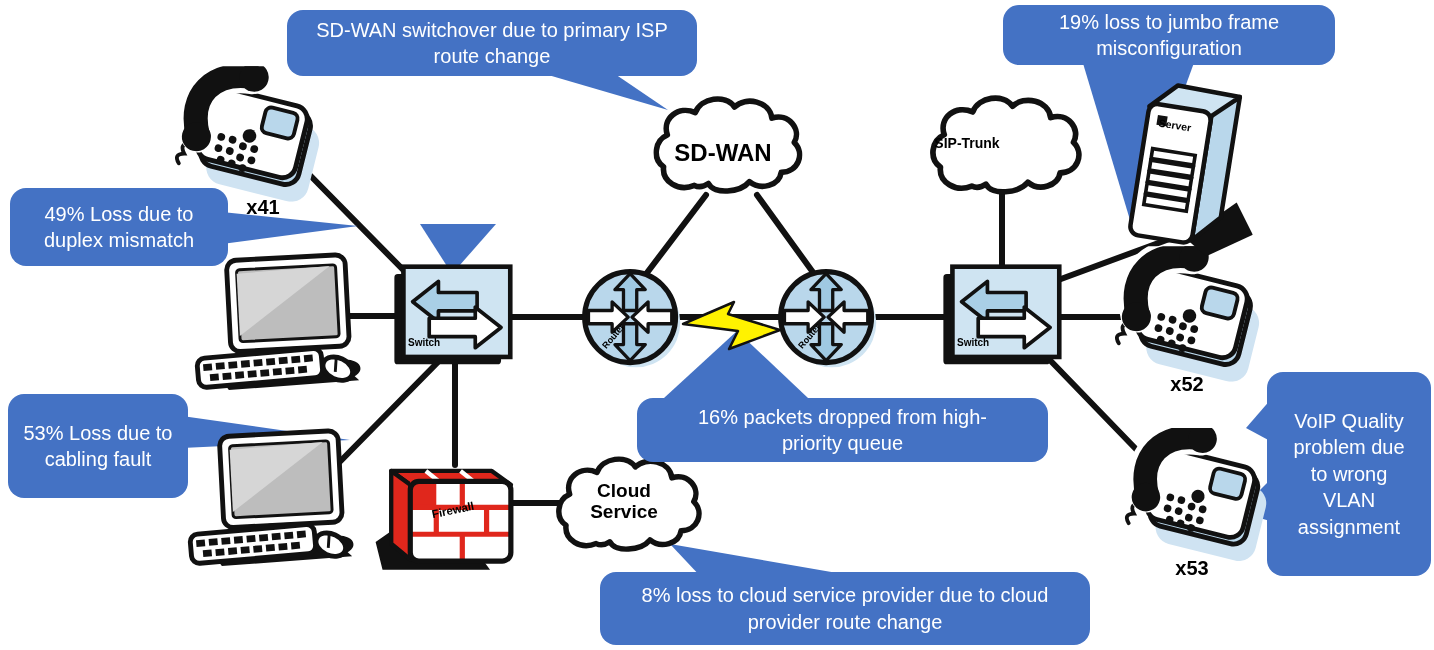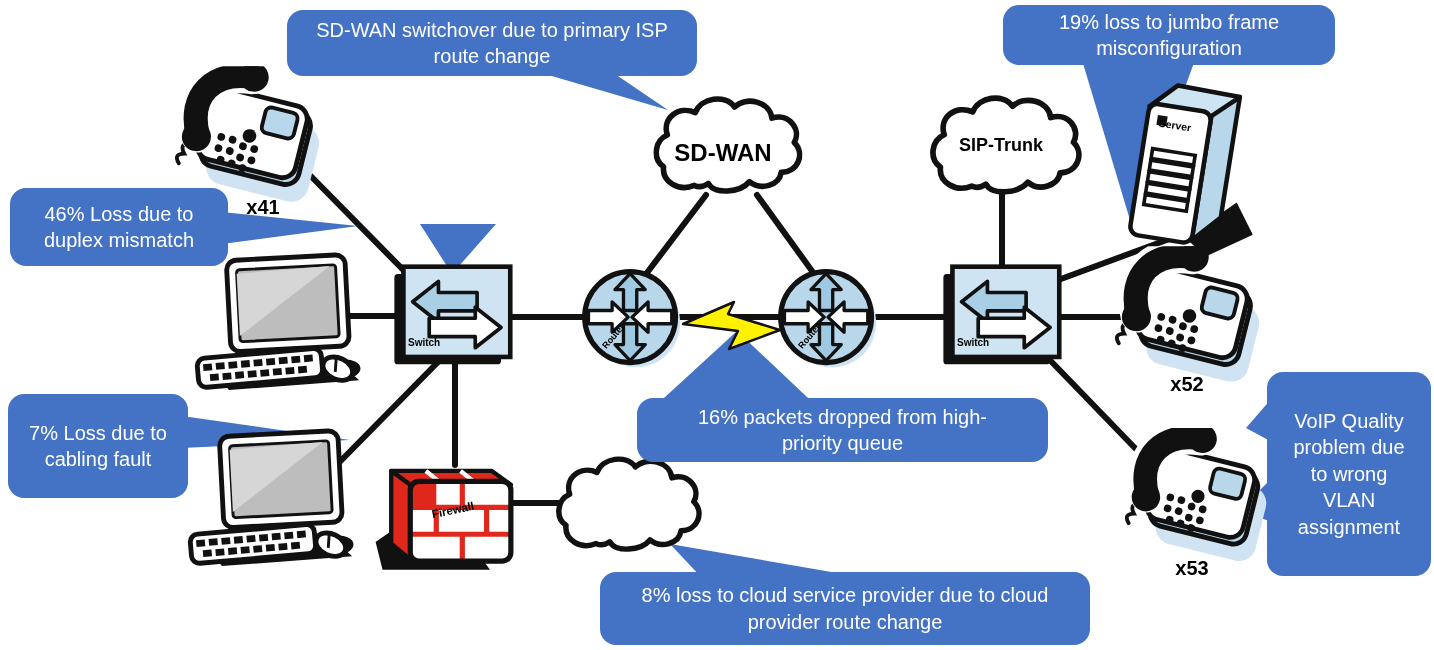--- a/index.html
+++ b/index.html
@@ -255,40 +255,42 @@
     <svg viewBox="0 0 175 158">
         <use href="#sym-firewall"></use>
       </svg>
   </div>
 
   <div class="node-label" style="left:223px; top:197px; width:80px; font-size:20px">x41</div>
   <div class="node-label" style="left:1147px; top:374px; width:80px; font-size:20px">x52</div>
   <div class="node-label" style="left:1152px; top:558px; width:80px; font-size:20px">x53</div>
 
   <div class="node-label" style="left:658px; top:140px; width:130px; font-size:24px">SD-WAN</div>
-  <div class="node-label" style="left:935px; top:136px; width:132px; font-size:18px">SIP-Trunk</div>
+  <div class="node-label" style="left:901px; top:136px; width:132px; font-size:14px">SIP-Trunk</div>
+  <div class="node-label" style="left:564px; top:481px; width:120px; font-size:19px">Cloud
+Service</div>
 
   <div class="node-label" style="left:408px; top:338px; width:60px; font-size:10px; text-align:left">Switch</div>
   <div class="node-label" style="left:957px; top:338px; width:60px; font-size:10px; text-align:left">Switch</div>
 
   <div class="node-label" style="left:588px; top:332px; width:52px; font-size:9px; transform:rotate(-50deg)">Router</div>
   <div class="node-label" style="left:784px; top:332px; width:52px; font-size:9px; transform:rotate(-50deg)">Router</div>
 
   <div class="node-label" style="left:1144px; top:120px; width:62px; font-size:10.5px; transform:rotate(9deg)">Server</div>
   <div class="node-label" style="left:412px; top:504px; width:82px; font-size:11.5px; transform:rotate(-12deg)">Firewall</div>
 
   <div class="callout" style="left:287px; top:10px; width:410px; height:66px">SD-WAN switchover due to primary ISP
 route change</div>
-  <div class="callout" style="left:10px; top:188px; width:218px; height:78px">46% Loss due to
+  <div class="callout" style="left:10px; top:188px; width:218px; height:78px">49% Loss due to
 duplex mismatch</div>
   <div class="callout" style="left:1003px; top:5px; width:332px; height:60px">19% loss to jumbo frame
 misconfiguration</div>
   <div class="callout" style="left:637px; top:398px; width:411px; height:64px">16% packets dropped from high-
 priority queue</div>
-  <div class="callout" style="left:8px; top:394px; width:180px; height:104px">7% Loss due to
+  <div class="callout" style="left:8px; top:394px; width:180px; height:104px">53% Loss due to
 cabling fault</div>
   <div class="callout" style="left:600px; top:572px; width:490px; height:73px">8% loss to cloud service provider due to cloud
 provider route change</div>
   <div class="callout" style="left:1267px; top:372px; width:164px; height:204px">VoIP Quality
 problem due
 to wrong
 VLAN
 assignment</div>
 
 </div>

